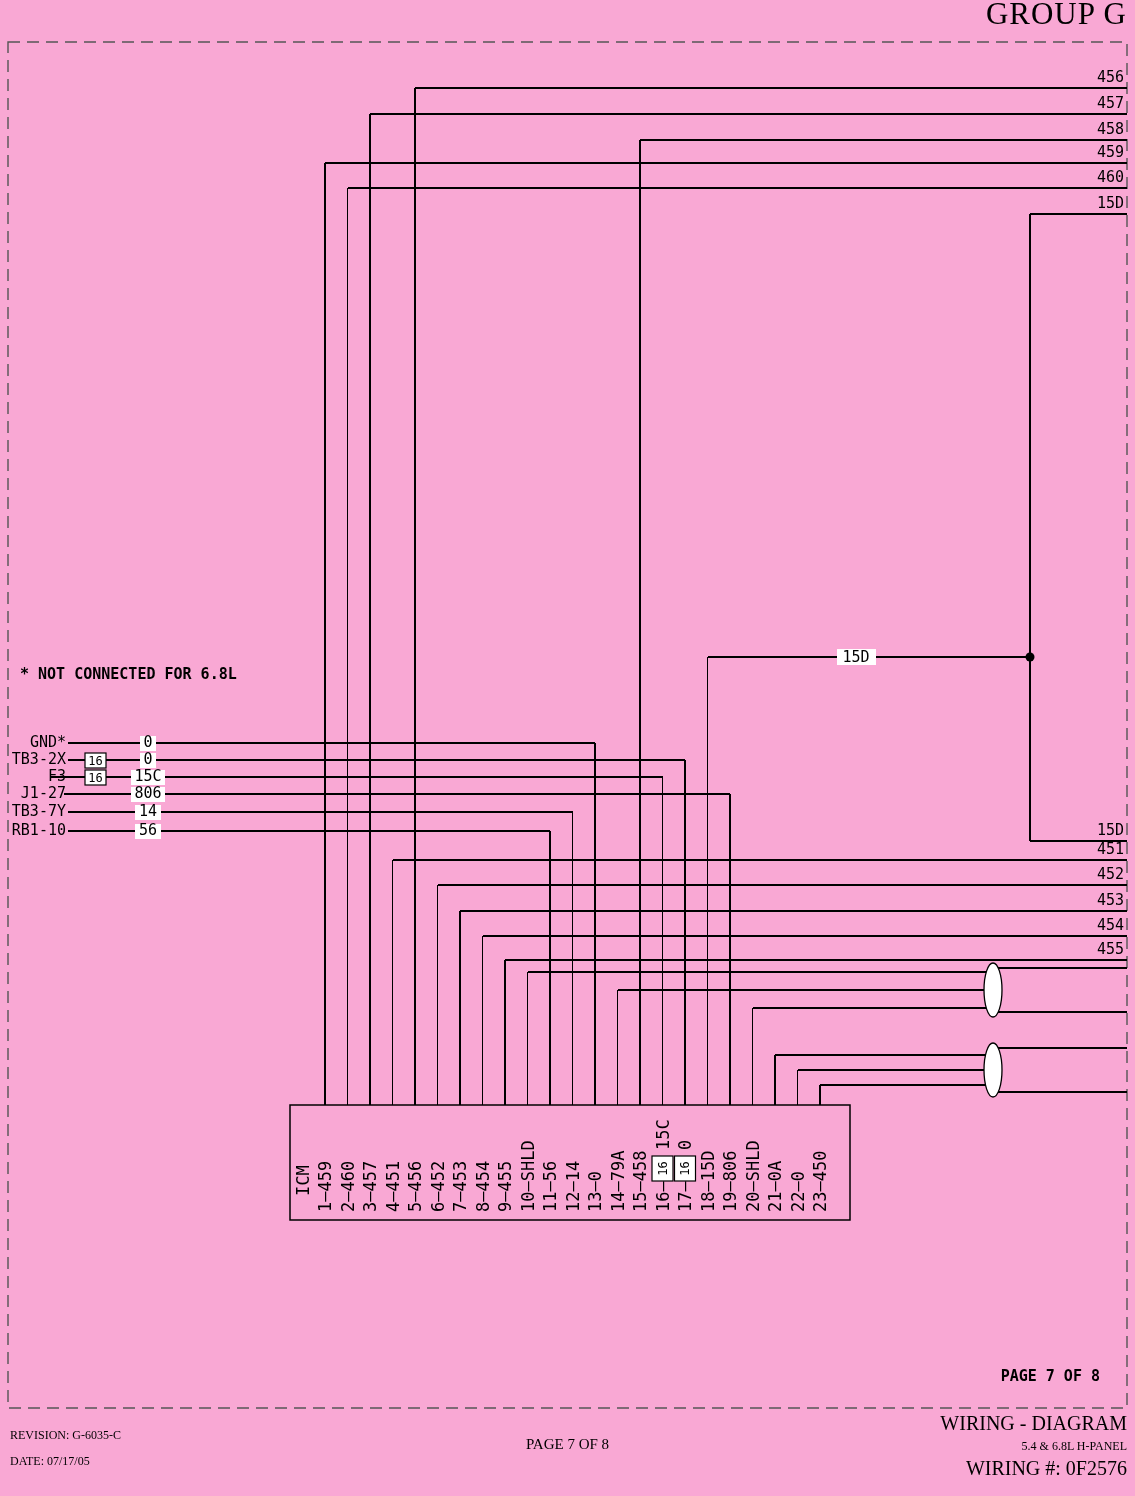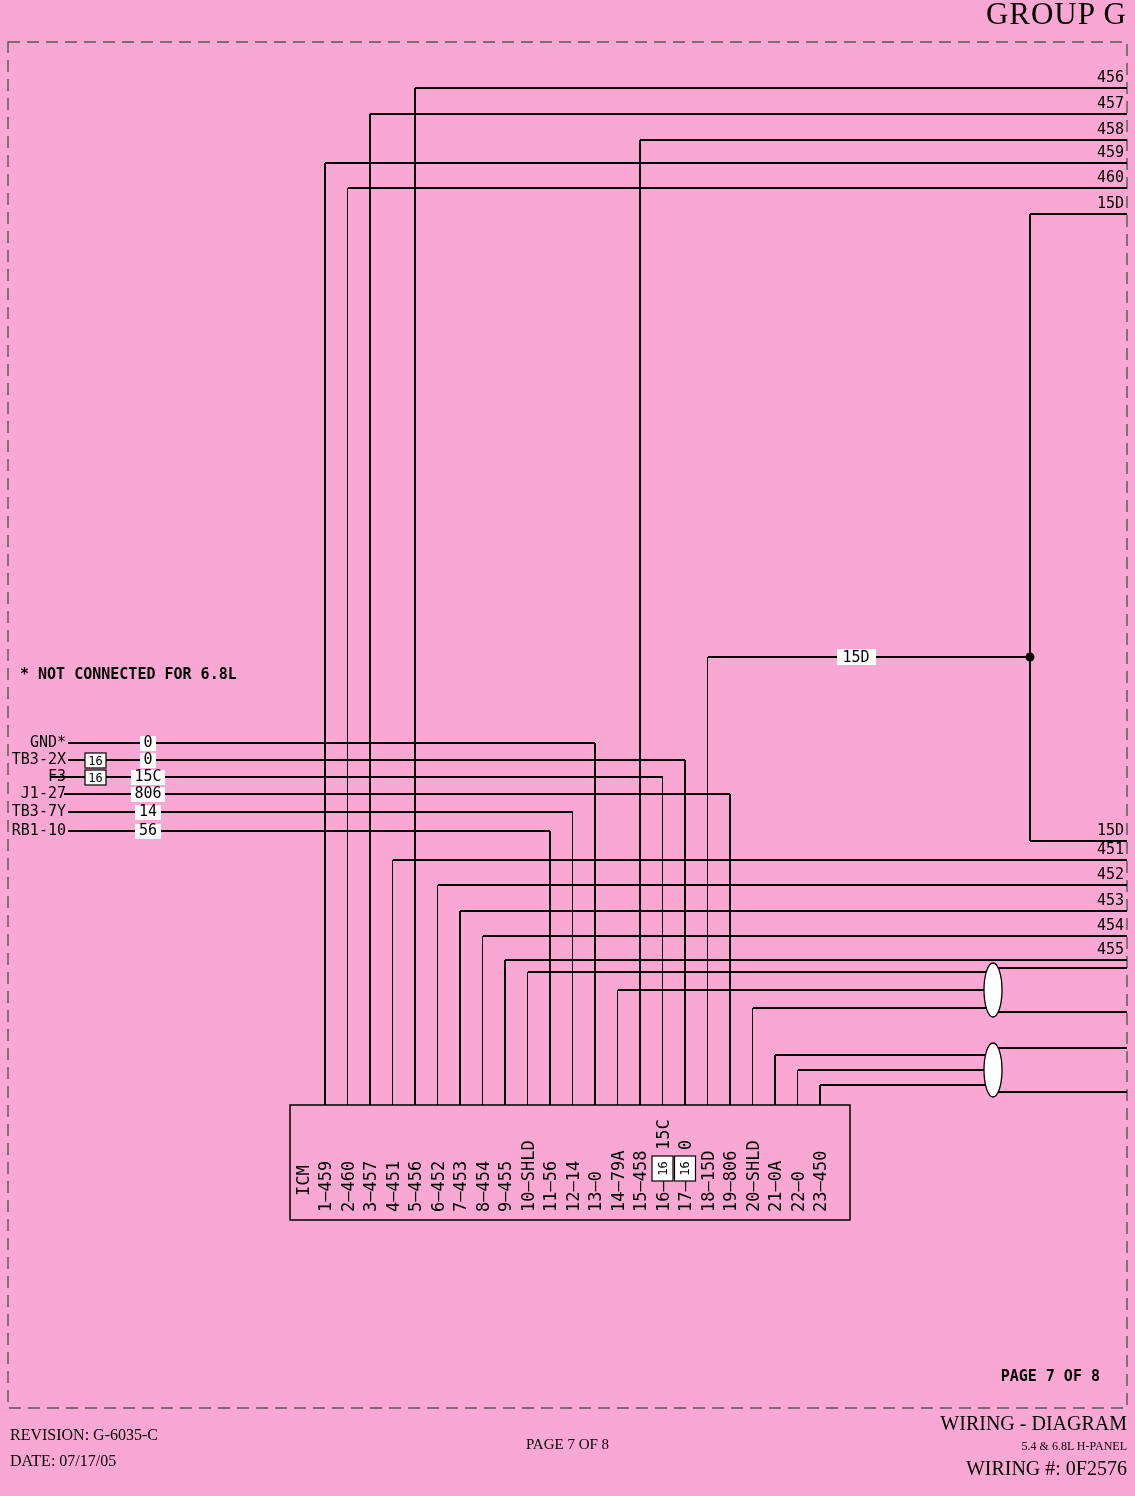--- a/index.html
+++ b/index.html
@@ -13,21 +13,21 @@
   .e{text-anchor:end;}
   .m{text-anchor:middle;}
   .b{font-weight:700;}
   .pin{font-family:"DejaVu Sans Mono",monospace;font-size:17px;fill:#000;}
   .sm{font-family:"DejaVu Sans Mono",monospace;font-size:12px;fill:#000;}
   .mask{fill:#fff;}
   .gbox{fill:#fff;stroke:#000;stroke-width:1.2;}
   .shape{fill:#fff;stroke:#000;stroke-width:1.3;}
   .footer{position:absolute;left:0;top:1408px;width:1135px;height:88px;
           font-family:"Liberation Serif",serif;color:#000;}
-  .f-left{position:absolute;left:10px;top:14px;font-size:16px;line-height:26px;}
+  .f-left{position:absolute;left:10px;top:14px;font-size:12px;line-height:26px;}
   .f-center{position:absolute;left:0;right:0;top:28px;text-align:center;font-size:15px;}
   .f-right{position:absolute;right:8px;top:4px;text-align:right;}
   .f-big{font-size:20px;line-height:23px;}
   .f-small{font-size:12px;line-height:22px;}
 </style>
 </head>
 <body>
 
 <div class="page">
 

